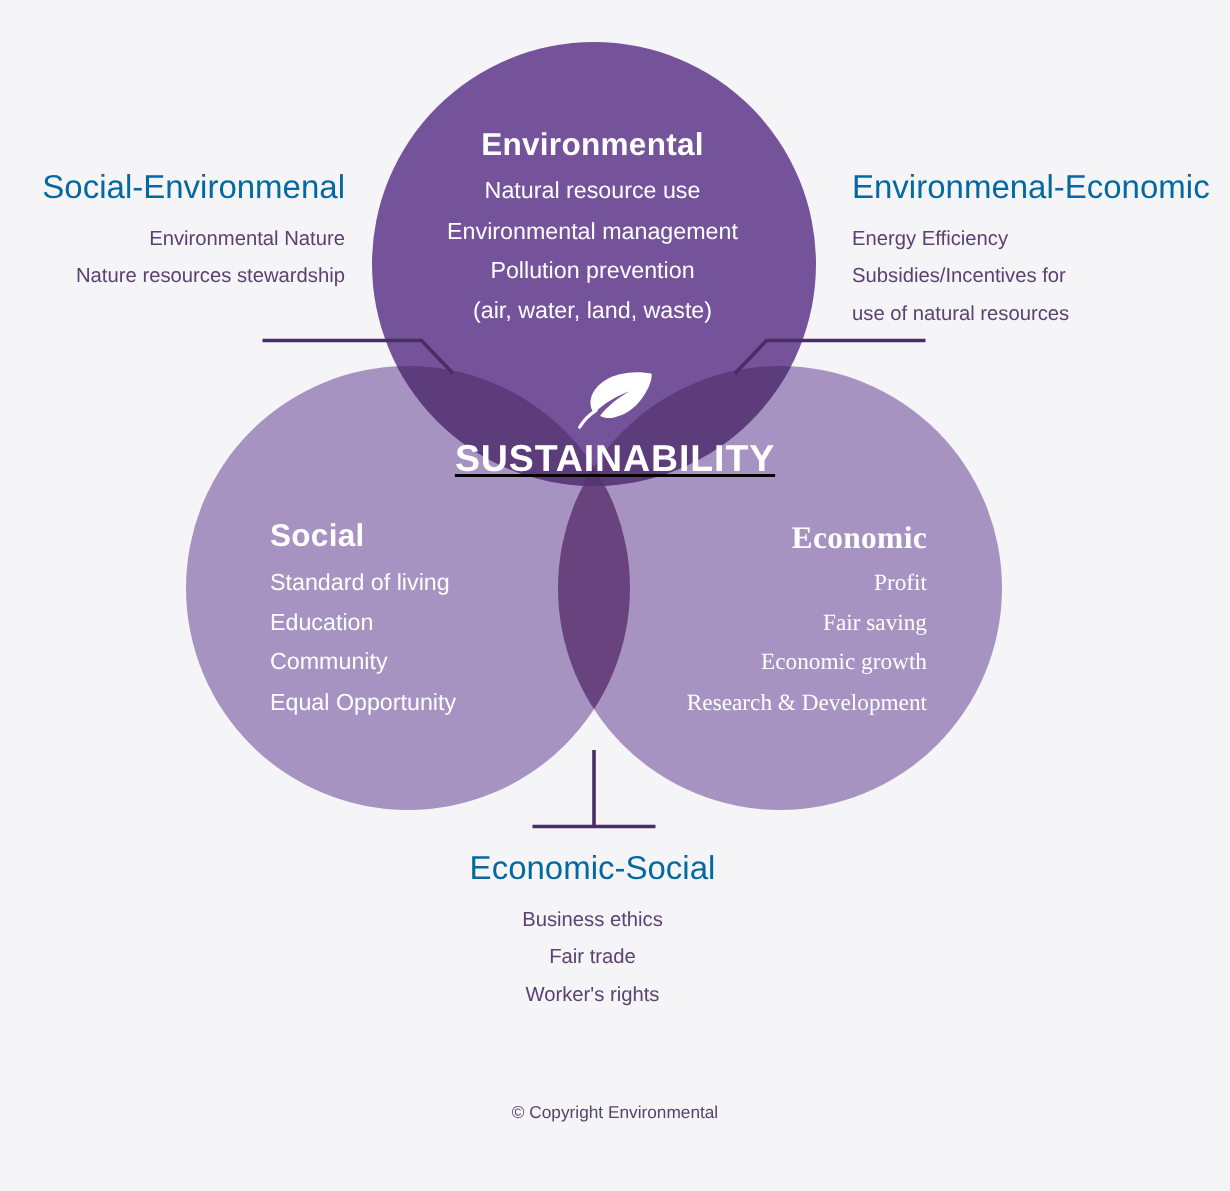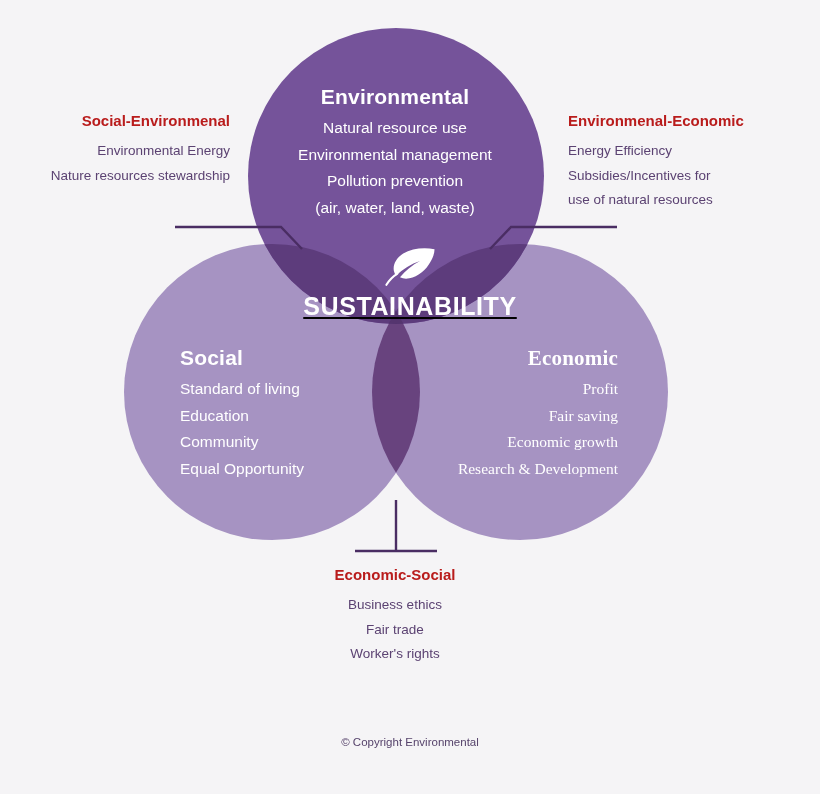--- a/index.html
+++ b/index.html
@@ -89,23 +89,23 @@
   #sustainability-label {
     font-size: 25px;
     font-weight: bold;
     color: #ffffff;
     letter-spacing: .6px;
     line-height: 1;
   }
 
   
   .outer-title {
-    font-weight: bold;
-    color: #b91c1c;
-    font-size: 15px;
+    font-weight: normal;
+    color: #0369a1;
+    font-size: 22px;
     line-height: 1.2;
     margin: 0 0 9px 0;
   }
   .outer-item {
     color: #5b4272;
     font-size: 13.5px;
     line-height: 1.82;
     white-space: nowrap;
   }
 
@@ -217,21 +217,21 @@
   <div class="overlay" id="economic-block">
     <div class="circle-title">Economic</div>
     <div class="circle-item">Profit</div>
     <div class="circle-item">Fair saving</div>
     <div class="circle-item">Economic growth</div>
     <div class="circle-item">Research &amp; Development</div>
   </div>
 
   <div class="overlay" id="social-env-block">
     <div class="outer-title">Social-Environmenal</div>
-    <div class="outer-item">Environmental Energy</div>
+    <div class="outer-item">Environmental Nature</div>
     <div class="outer-item">Nature resources stewardship</div>
   </div>
 
   <div class="overlay" id="env-econ-block">
     <div class="outer-title">Environmenal-Economic</div>
     <div class="outer-item">Energy Efficiency</div>
     <div class="outer-item">Subsidies/Incentives for</div>
     <div class="outer-item">use of natural resources</div>
   </div>
 

